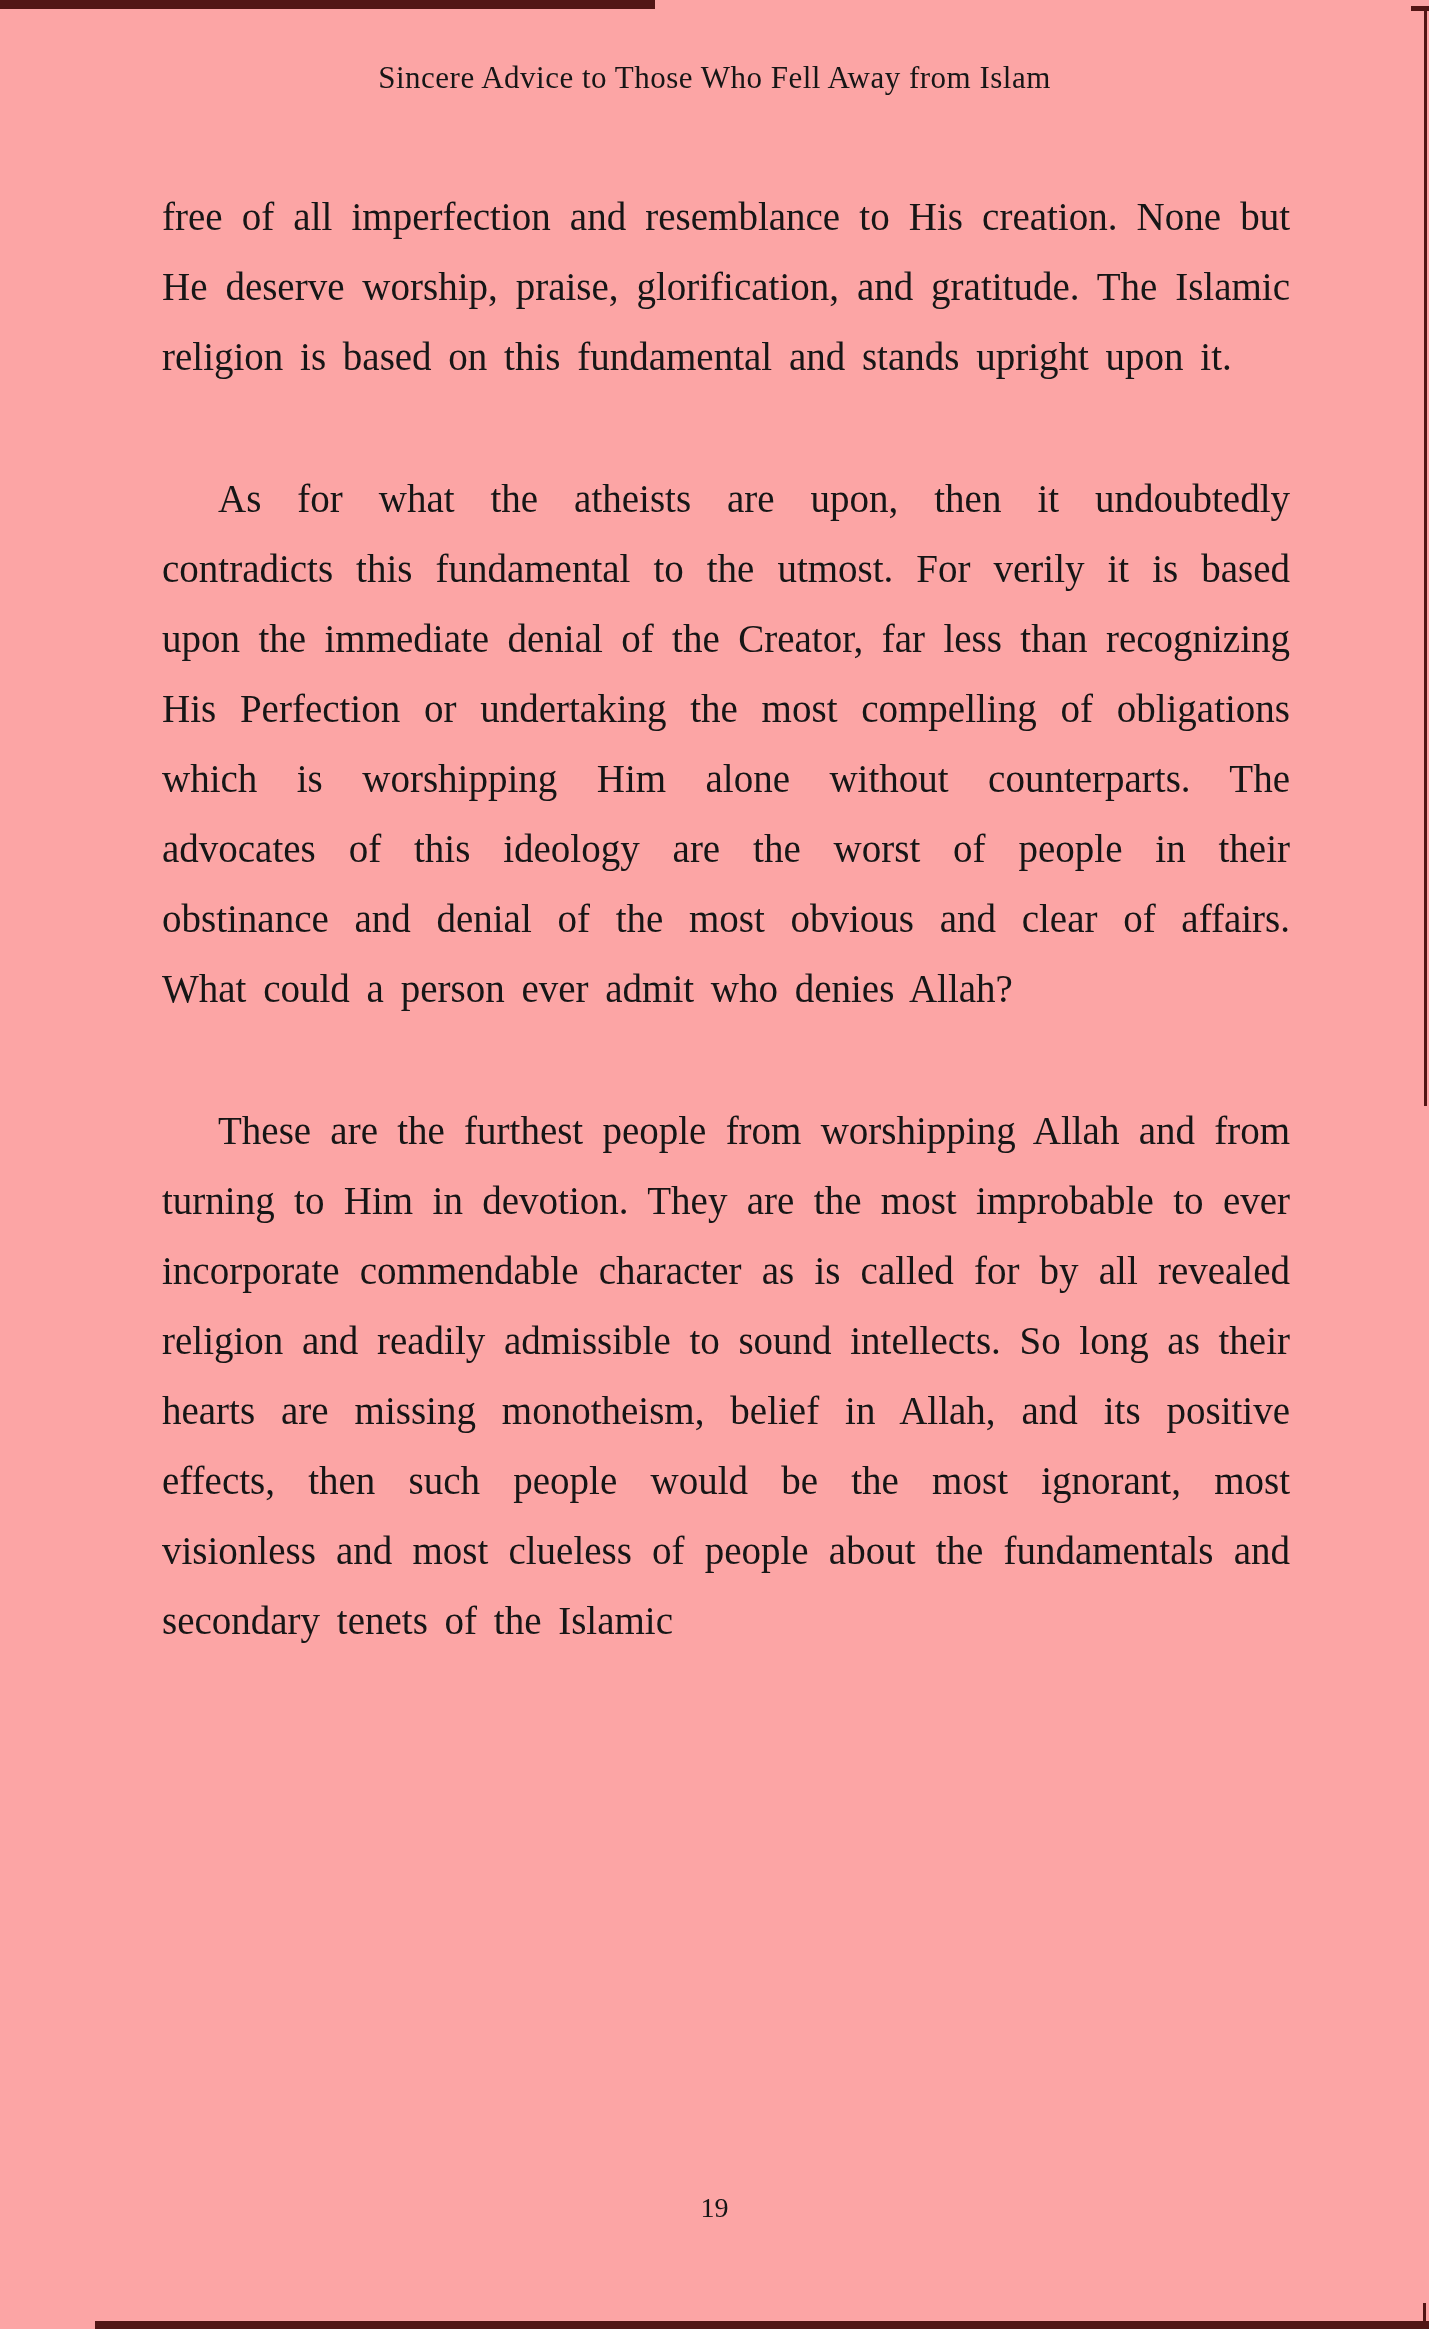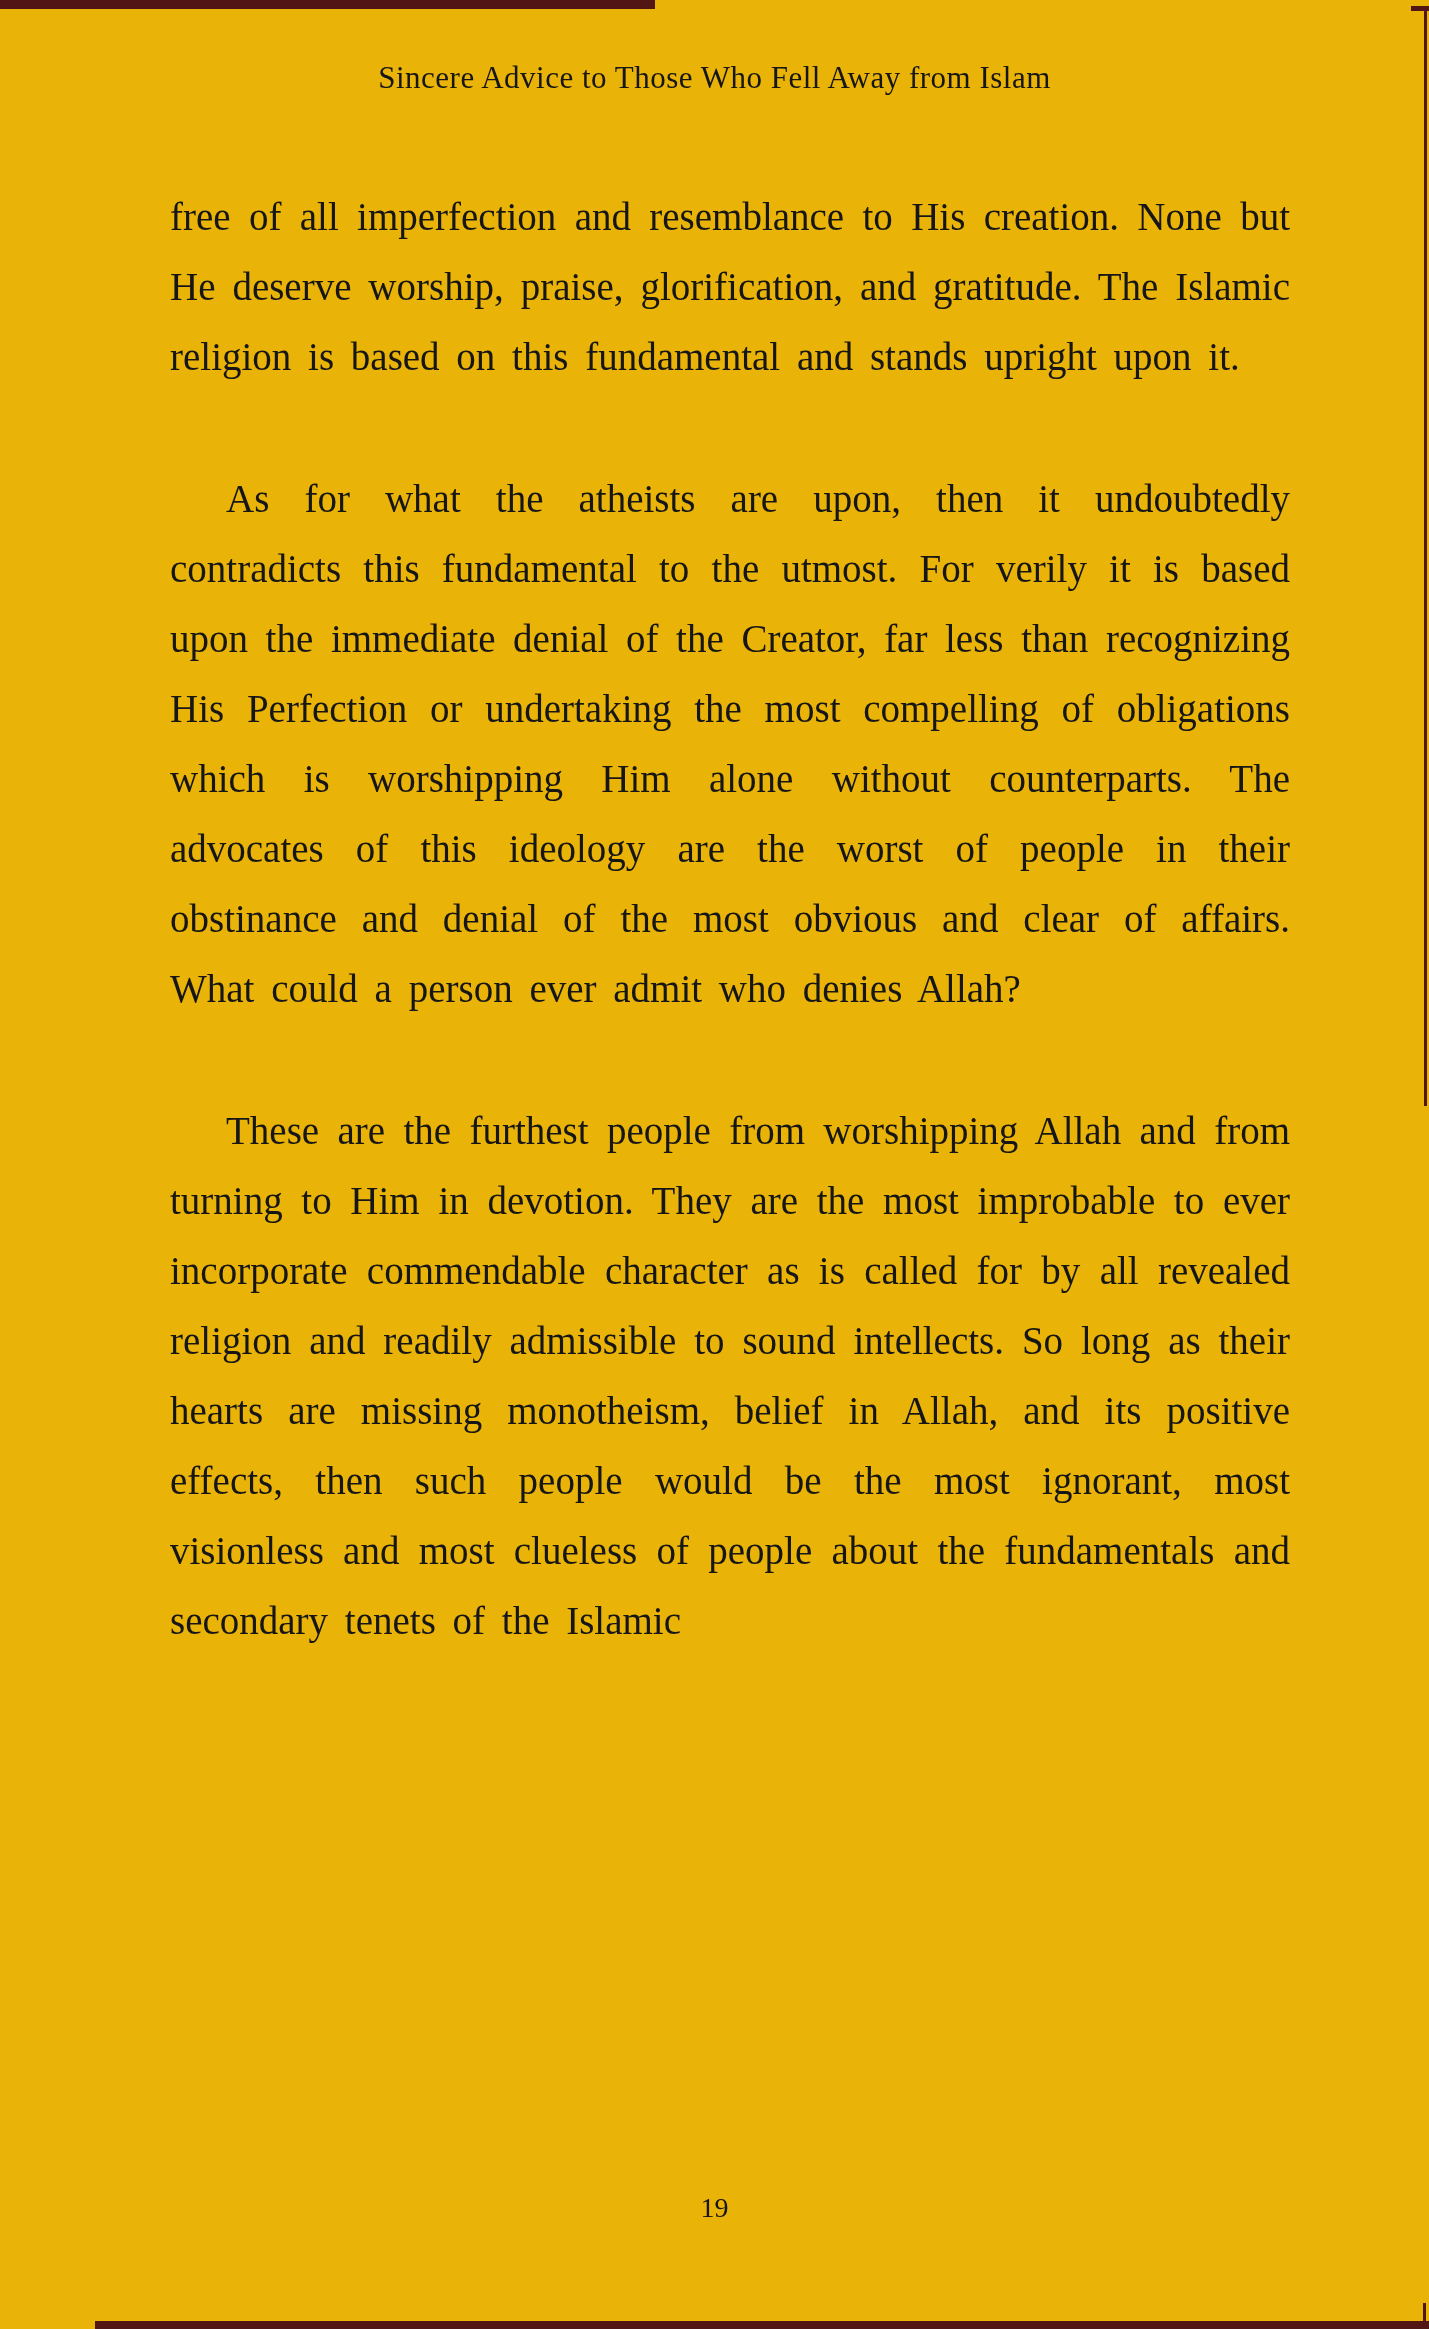--- a/index.html
+++ b/index.html
@@ -4,21 +4,21 @@
 <style>
   html, body {
     margin: 0;
     padding: 0;
     background: #ffffff;
   }
   .page {
     position: relative;
     width: 1429px;
     height: 2329px;
-    background: #eab308;
+    background: #fca5a5;
     font-family: "Liberation Serif", serif;
     overflow: hidden;
   }
   .running-header {
     position: absolute;
     top: 60px;
     left: 0;
     width: 100%;
     text-align: center;
     font-size: 31px;
@@ -29,21 +29,21 @@
     position: absolute;
     left: 162px;
     top: 182px;
     width: 1128px;
     font-size: 39px;
     line-height: 70px;
     text-align: justify;
     word-spacing: 7px;
   }
   .textblock p {
-    margin: 0 0 72px 8px;
+    margin: 0 0 72px 0;
   }
   .textblock p.indent {
     text-indent: 56px;
   }
   .page-number {
     position: absolute;
     top: 2192px;
     left: 0;
     width: 100%;
     text-align: center;

